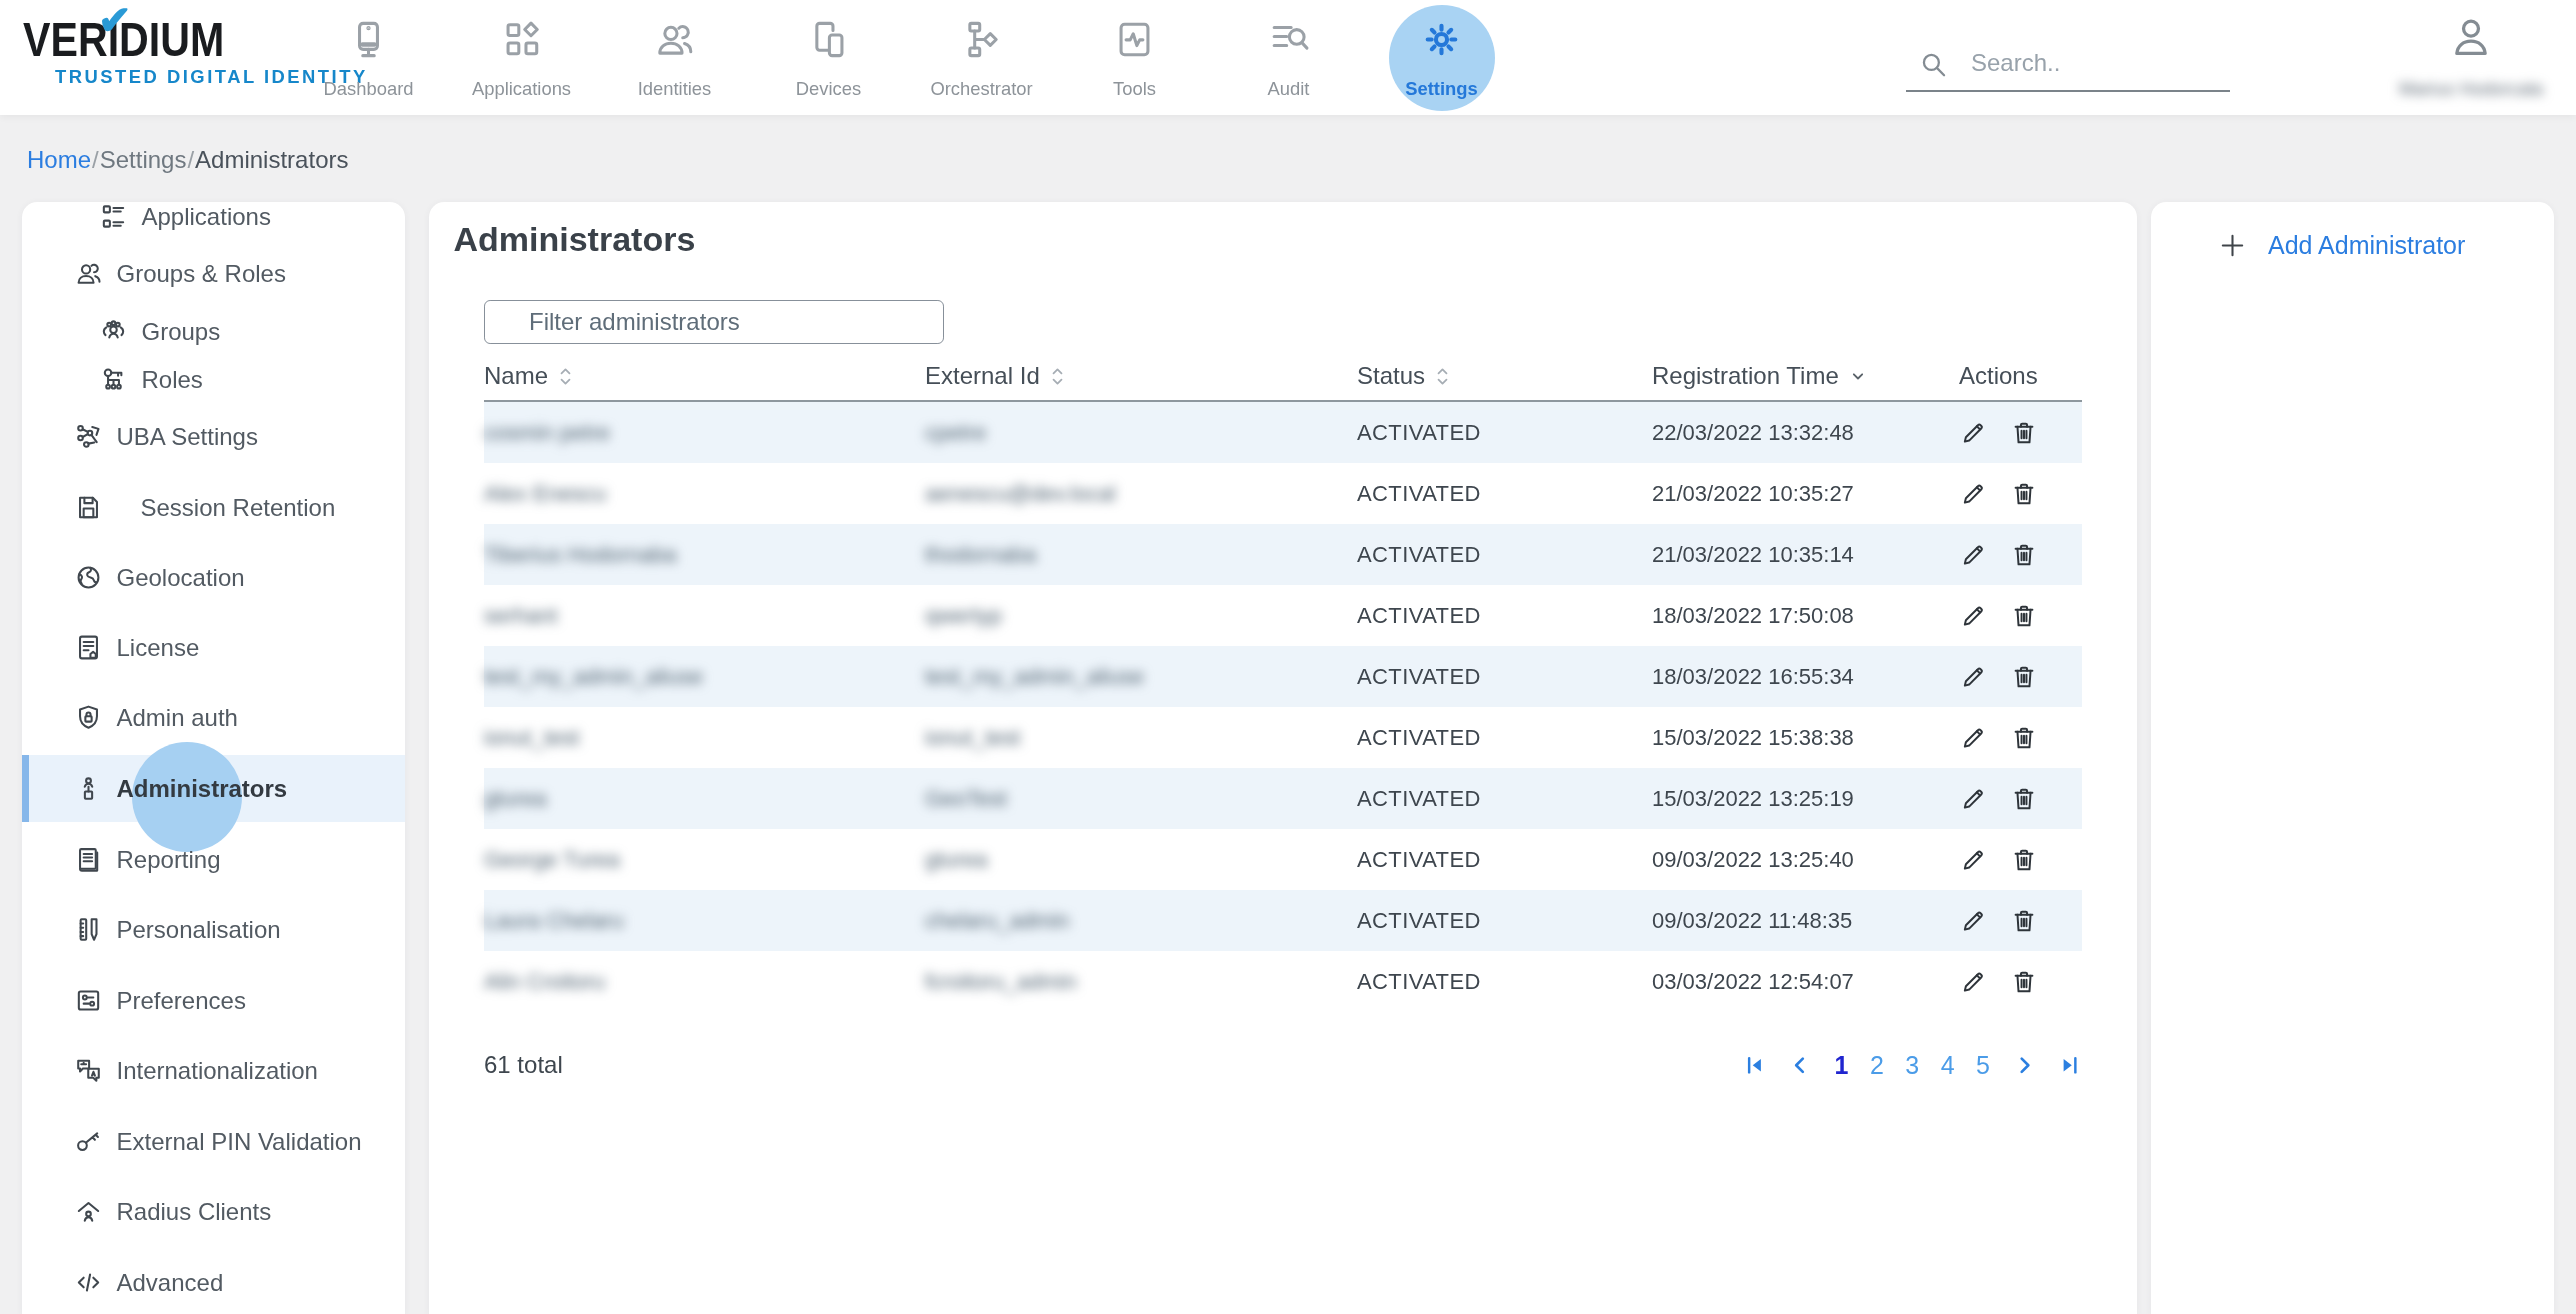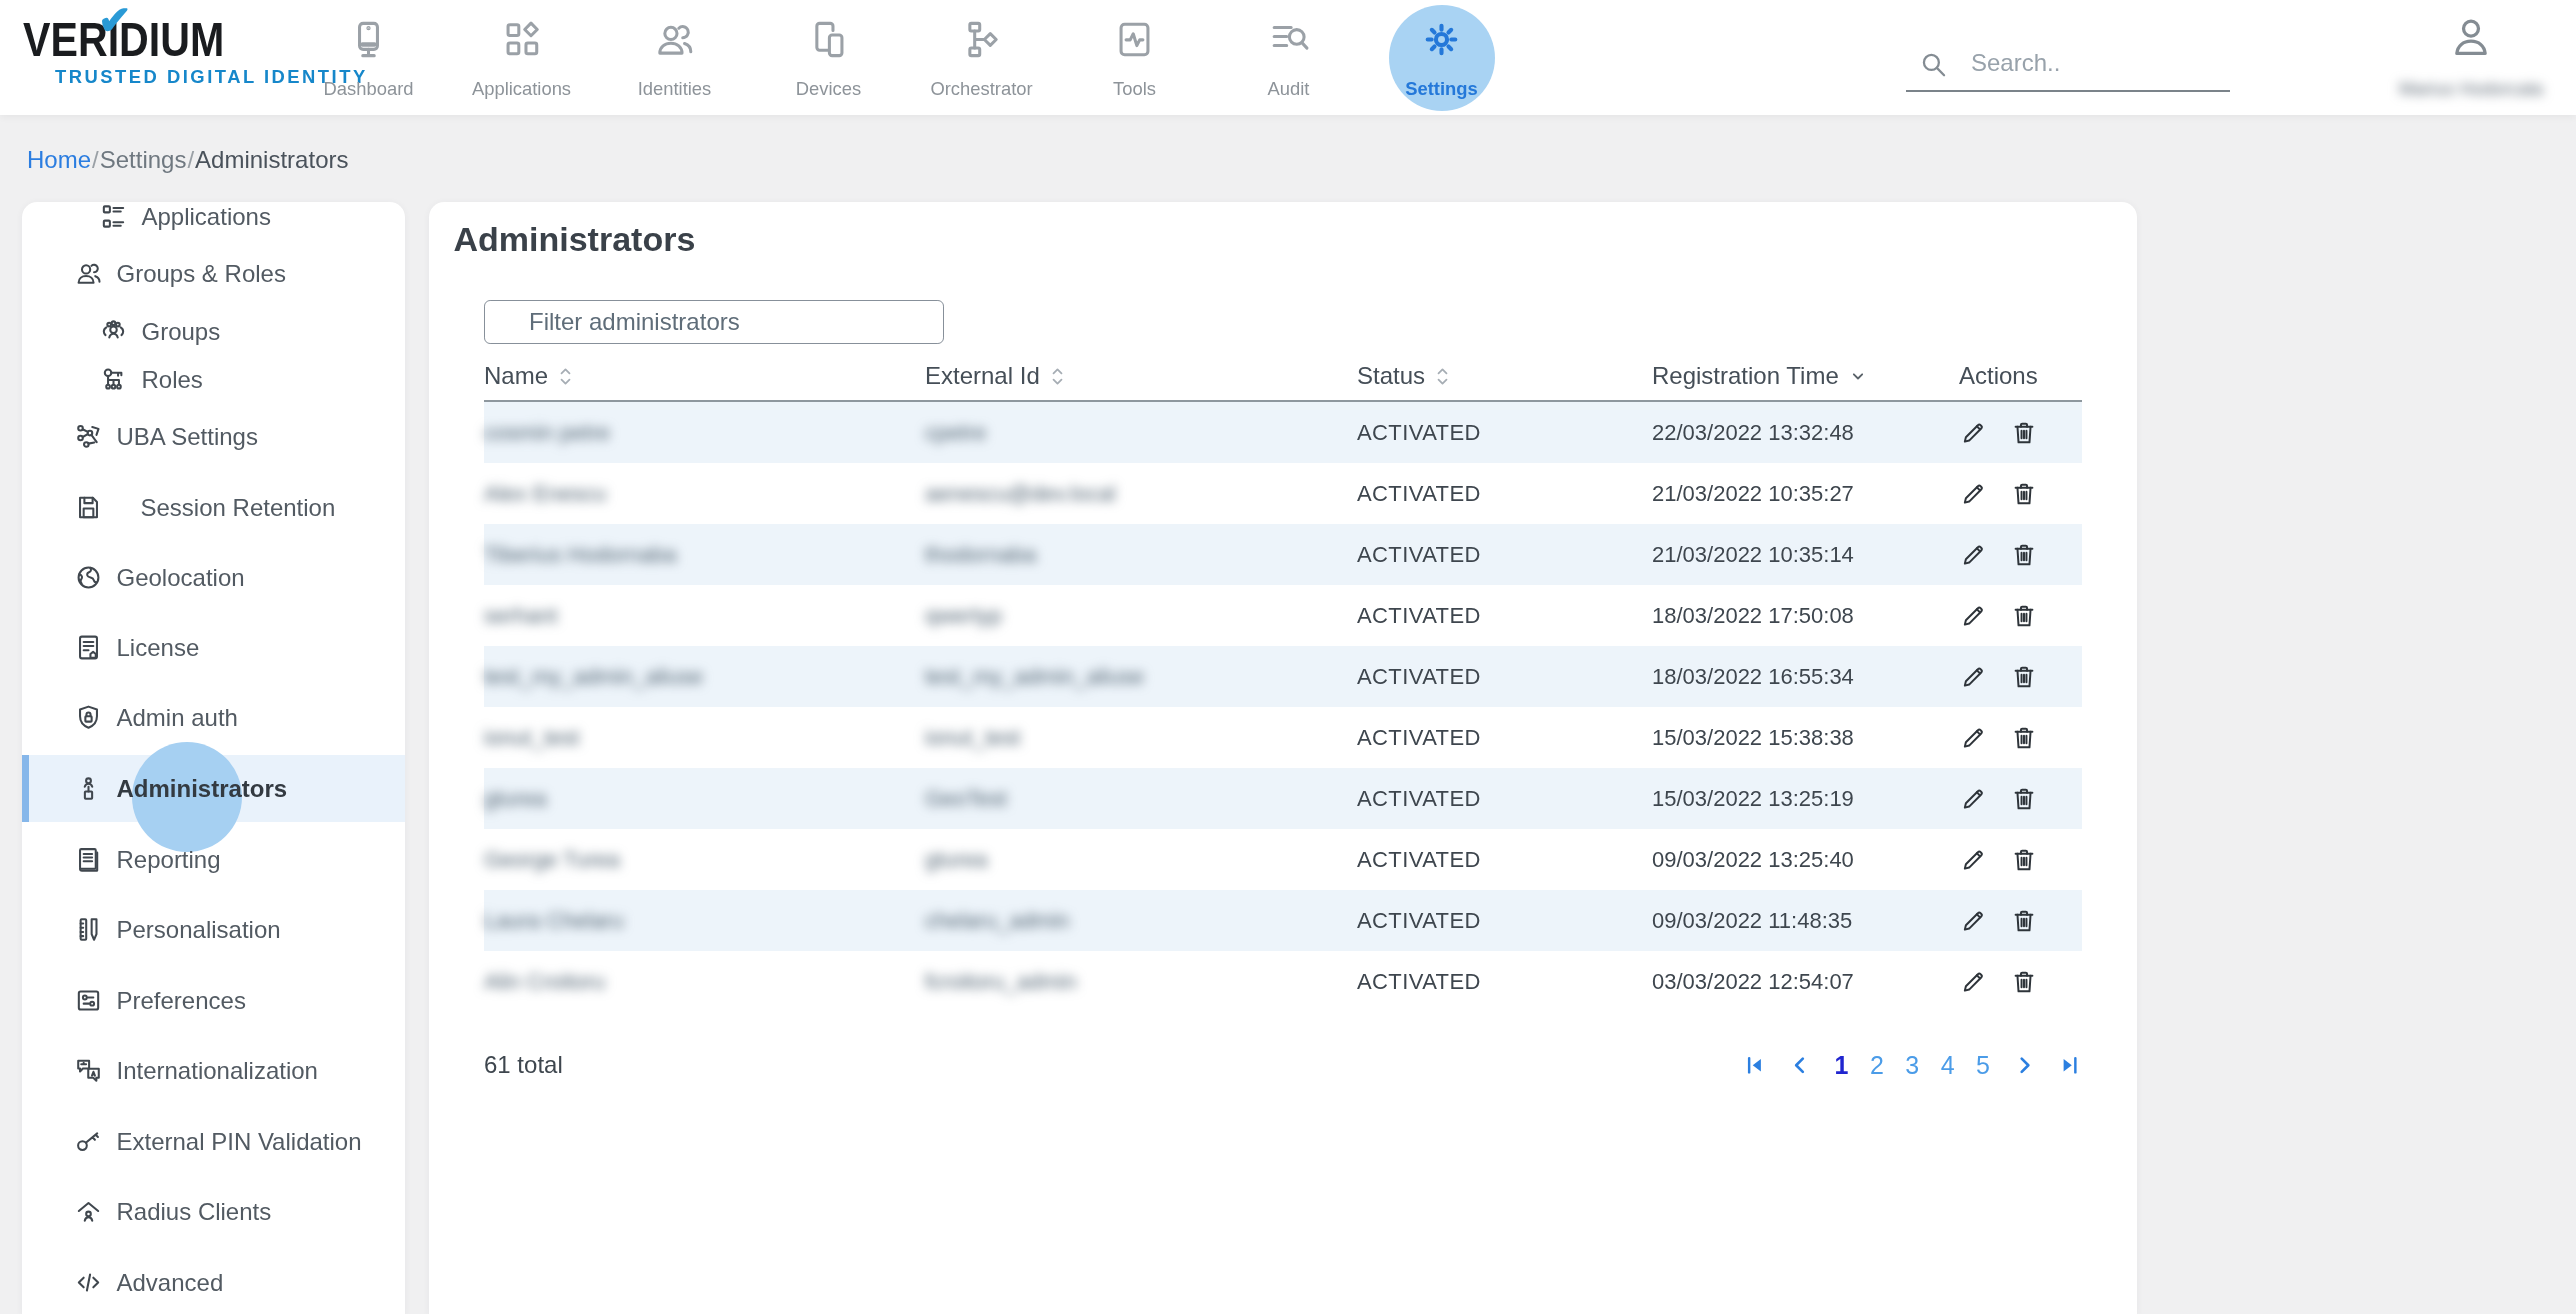--- a/index.html
+++ b/index.html
@@ -650,15 +650,25 @@
           <button class="pg-btn">
             <svg viewBox="0 0 24 24">
               <path d="M17 5v14" stroke="currentColor" stroke-width="2.4" stroke-linecap="round"></path>
               <path d="M5.5 5.8v12.4L13.5 12z" fill="currentColor"></path>
             </svg>
           </button>
         </div>
     </div>
   </section>
 
+  <aside class="card right-card">
+    <div class="add-admin">
+      <span class="icon add-ico">
+          <svg viewBox="0 0 24 24" fill="none" stroke="currentColor" stroke-width="1.6" stroke-linecap="round">
+            <path d="M12 4.5v15M4.5 12h15"></path>
+          </svg>
+        </span>
+      <span class="add-label">Add Administrator</span>
+    </div>
+  </aside>
 
 </div>
 
 
 </body></html>

